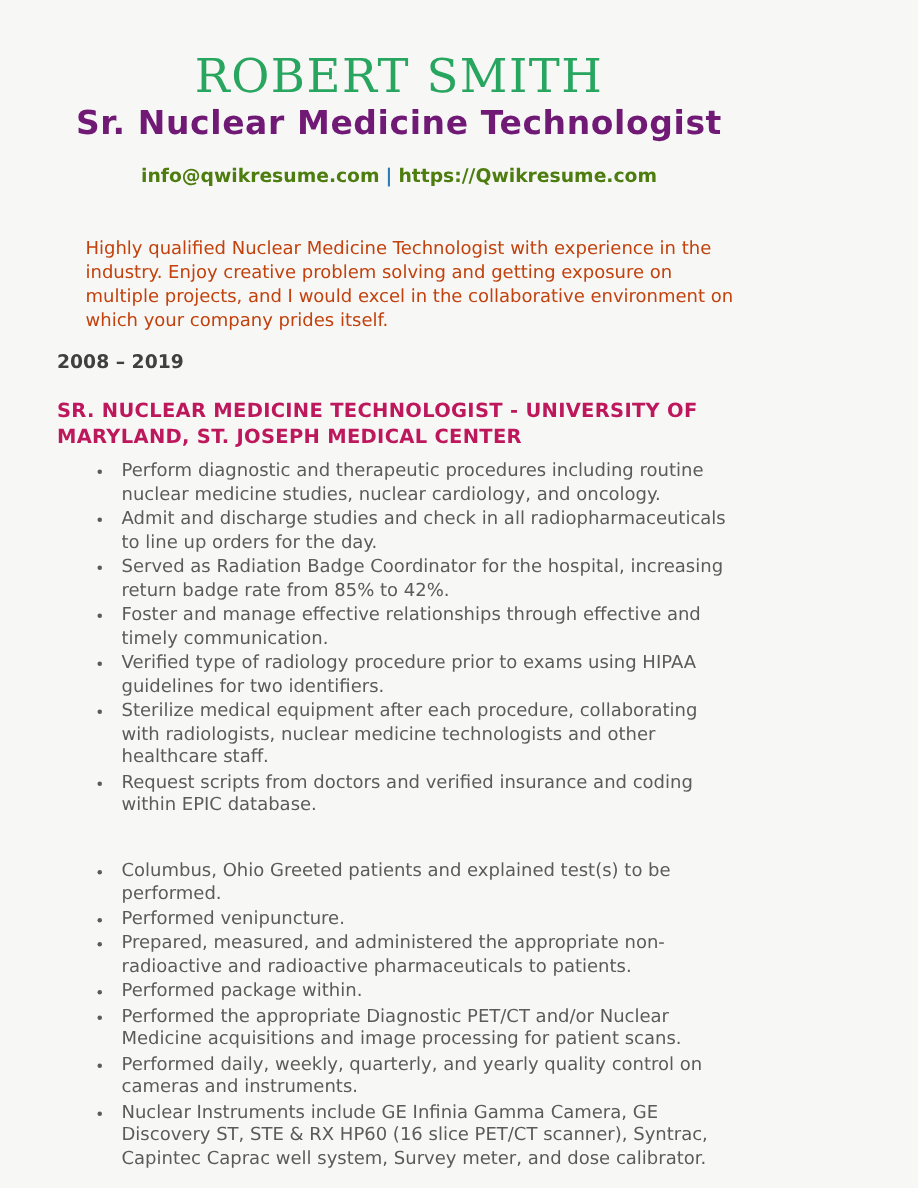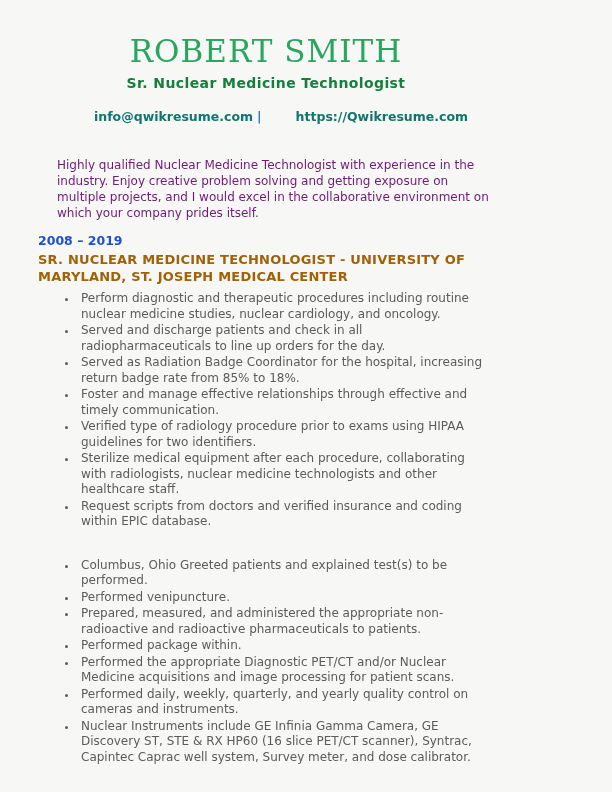--- a/index.html
+++ b/index.html
@@ -18,65 +18,64 @@
   .name {
     font-family: "DejaVu Serif", "Liberation Serif", serif;
     font-size: 31px;
     line-height: 36px;
     font-weight: 400;
     color: #28a55f;
     letter-spacing: 1px;
   }
   .job-title {
     margin-top: 3px;
-    font-size: 14px;
+    font-size: 22px;
     line-height: 22px;
     font-weight: bold;
-    color: #15803d;
+    color: #701a75;
     letter-spacing: 0.4px;
     text-align: center;
   }
   .contact-line {
     margin-top: 15px;
     font-size: 12.5px;
     font-weight: bold;
     color: #1569ad;
   }
   .contact-line a {
-    color: #0f766e;
+    color: #4d7c0f;
     text-decoration: none;
     cursor: pointer;
-    margin-left: 30px;
   }
   .contact-sep { padding: 0 4px; color: #2f7ab8; }
 
   
   .summary {
     margin: 33px 40px 0 57px;
     font-size: 12px;
     line-height: 16px;
-    color: #701a75;
+    color: #c2410c;
   }
 
   
   .section { margin-left: 38px; margin-right: 40px; }
   .section-1 { margin-top: 11px; }
   .section-2 { margin-top: 28px; }
   .section-dates {
     font-size: 12.5px;
     font-weight: bold;
-    color: #1d4ed8;
+    color: #404040;
     line-height: 17px;
   }
   .section-heading {
     font-size: 13px;
     font-weight: bold;
-    color: #a16207;
+    color: #be185d;
     line-height: 16.5px;
-    margin-top: 3px;
+    margin-top: 18px;
     letter-spacing: 0.2px;
   }
   ul.bullets {
     margin: 6px 0 0 0;
     padding-left: 40px;
     list-style-type: disc;
   }
   ul.bullets li {
     font-size: 12px;
     line-height: 15.5px;
@@ -117,22 +116,22 @@
     </div>
   </div>
 
   <div class="summary">Highly qualified Nuclear Medicine Technologist with experience in the industry. Enjoy creative problem solving and getting exposure on multiple projects, and I would excel in the collaborative environment on which your company prides itself.</div>
 
   <div class="section section-1">
     <div class="section-dates">2008 – 2019</div>
     <div class="section-heading">SR. NUCLEAR MEDICINE TECHNOLOGIST - UNIVERSITY OF MARYLAND, ST. JOSEPH MEDICAL CENTER</div>
     <ul class="bullets">
       <li>Perform diagnostic and therapeutic procedures including routine nuclear medicine studies, nuclear cardiology, and oncology.</li>
-      <li>Served and discharge patients and check in all radiopharmaceuticals to line up orders for the day.</li>
-      <li>Served as Radiation Badge Coordinator for the hospital, increasing return badge rate from 85% to 18%.</li>
+      <li>Admit and discharge studies and check in all radiopharmaceuticals to line up orders for the day.</li>
+      <li>Served as Radiation Badge Coordinator for the hospital, increasing return badge rate from 85% to 42%.</li>
       <li>Foster and manage effective relationships through effective and timely communication.</li>
       <li>Verified type of radiology procedure prior to exams using HIPAA guidelines for two identifiers.</li>
       <li>Sterilize medical equipment after each procedure, collaborating with radiologists, nuclear medicine technologists and other healthcare staff.</li>
       <li>Request scripts from doctors and verified insurance and coding within EPIC database.</li>
     </ul>
   </div>
 
   <div class="section section-2">
     <ul class="bullets">
       <li>Columbus, Ohio Greeted patients and explained test(s) to be performed.</li>

